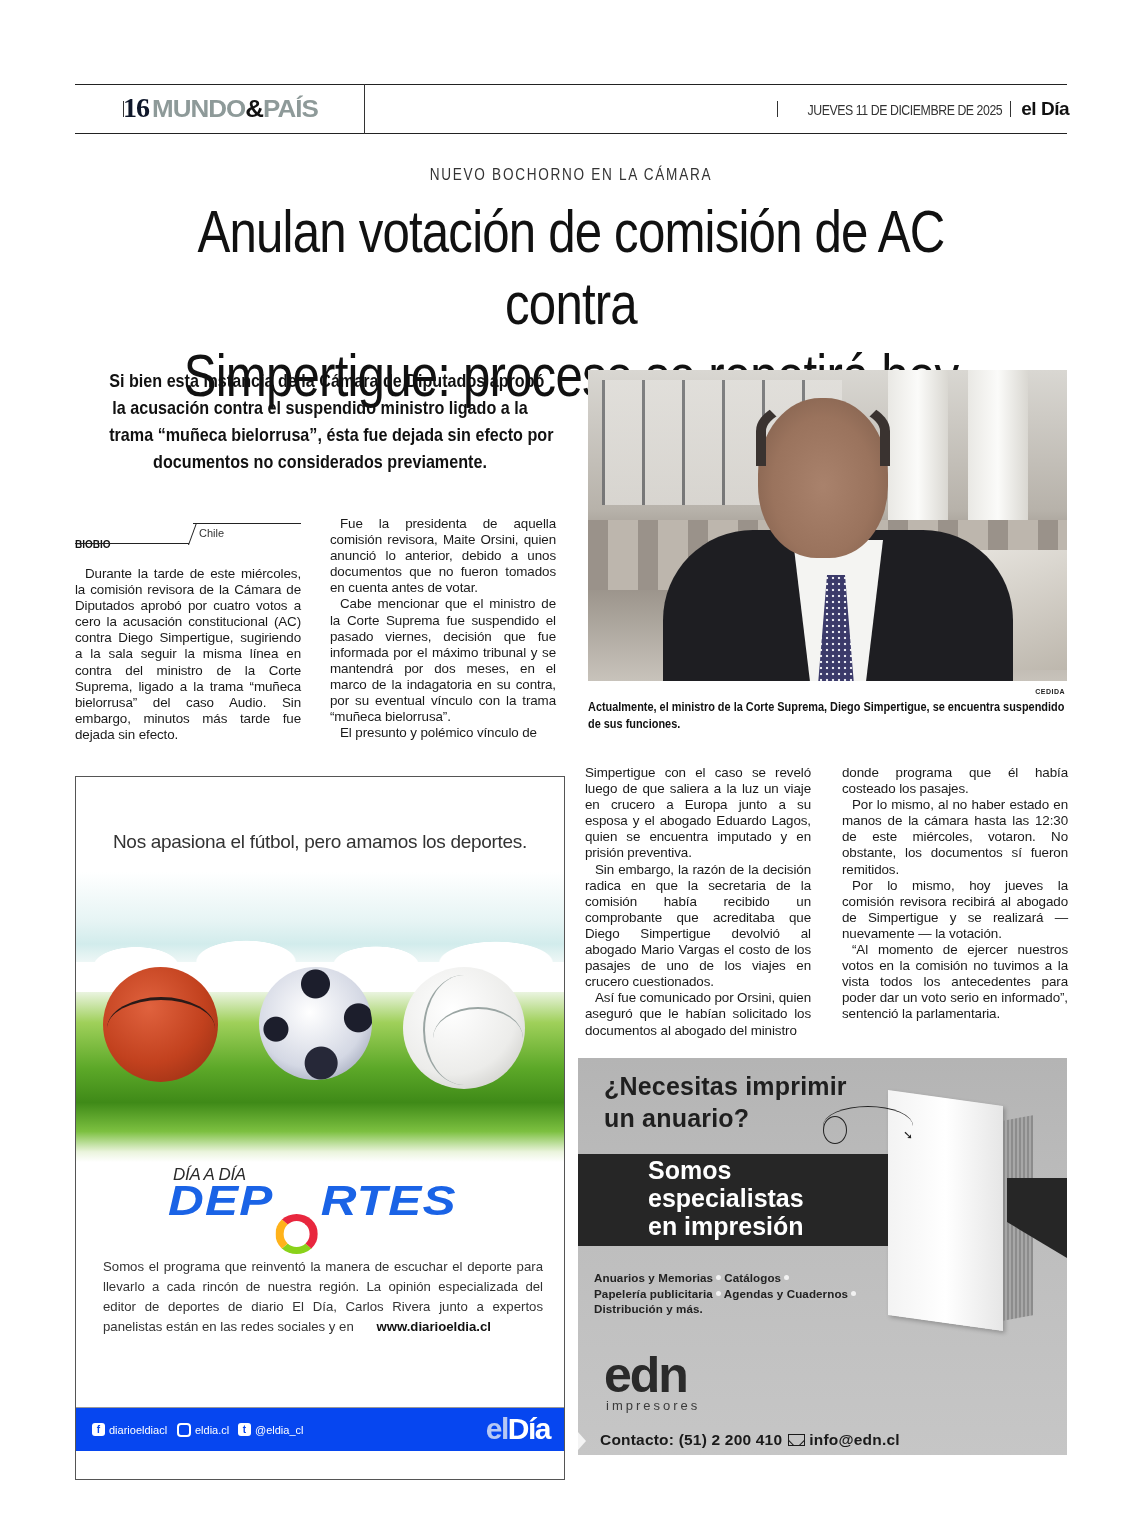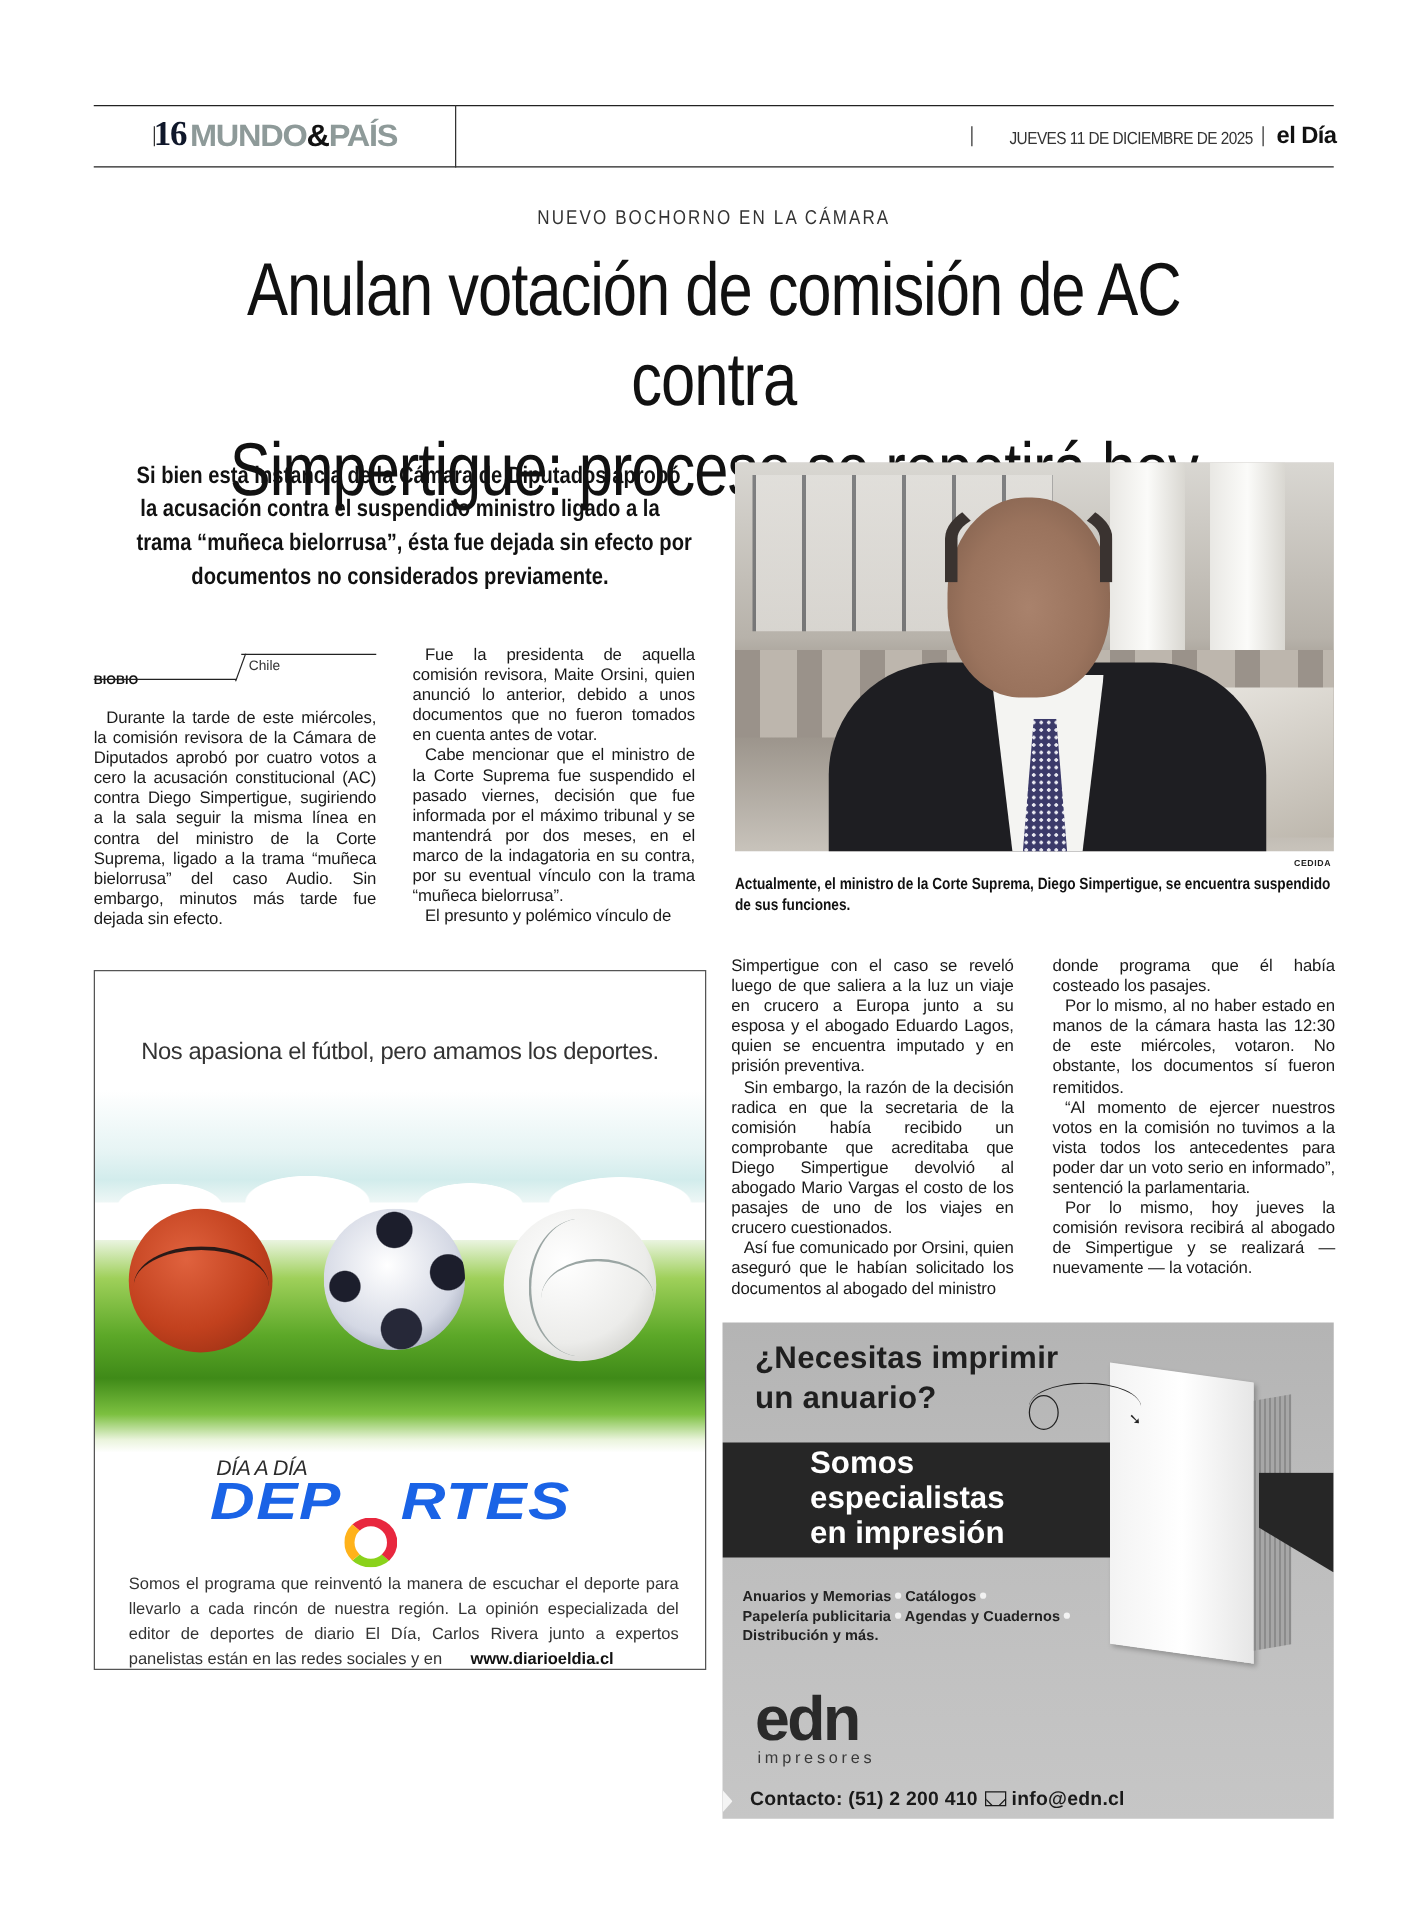--- a/index.html
+++ b/index.html
@@ -49,21 +49,21 @@
   
   .col { position: absolute; font-size: 13.4px; line-height: 16.1px; color: #1a1a1a; text-align: justify; letter-spacing: -0.1px; }
   .col p { text-indent: 10px; }
   .col .noind { text-indent: 0; }
   .col-1 { left: 75px; top: 566px; width: 226px; }
   .col-2 { left: 330px; top: 516px; width: 226px; }
   .col-3 { left: 585px; top: 765px; width: 226px; }
   .col-4 { left: 842px; top: 765px; width: 226px; }
 
   
-  .ad-sports { position: absolute; left: 75px; top: 776px; width: 490px; height: 560px; border: 1px solid #555; background: #fff; overflow: hidden; }
+  .ad-sports { position: absolute; left: 75px; top: 776px; width: 490px; height: 704px; border: 1px solid #555; background: #fff; overflow: hidden; }
   .ad-sports .tagline { position: absolute; left: 0; width: 488px; top: 54px; text-align: center; font-size: 19px; color: #333; letter-spacing: -0.3px; }
   .ad-sports .sky { position: absolute; left: 0; top: 95px; width: 488px; height: 90px; background: linear-gradient(180deg, #ffffff 0%, #e6f4f4 55%, #d2ecec 80%, #eef7f6 100%); }
   .ad-sports .clouds { position: absolute; left: 0; top: 150px; width: 488px; height: 70px; background: radial-gradient(ellipse 60px 28px at 60px 40px, #fff 70%, transparent 72%), radial-gradient(ellipse 70px 30px at 170px 35px, #fff 70%, transparent 72%), radial-gradient(ellipse 60px 26px at 300px 38px, #fff 70%, transparent 72%), radial-gradient(ellipse 80px 30px at 420px 36px, #fff 70%, transparent 72%); }
   .ad-sports .grass { position: absolute; left: 0; top: 215px; width: 488px; height: 170px; background: linear-gradient(180deg, #eaf4e0 0%, #9fd05a 18%, #5ca828 45%, #3f8a18 65%, #7cc040 82%, #eaf4dc 94%, #ffffff 100%); }
   .ball { position: absolute; border-radius: 50%; }
   .ball-basket { left: 27px; top: 190px; width: 115px; height: 115px; background: radial-gradient(circle at 40% 35%, #e0623e 0%, #c2411e 55%, #8e2a10 100%); }
   .ball-basket::before { content: ""; position: absolute; left: 4px; top: 30px; width: 108px; height: 60px; border-top: 3px solid #2a1a18; border-radius: 50%; }
   .ball-soccer { left: 183px; top: 190px; width: 113px; height: 113px; background: radial-gradient(circle at 50% 15%, #1c1e2c 14px, transparent 15px), radial-gradient(circle at 15% 55%, #1c1e2c 12px, transparent 13px), radial-gradient(circle at 88% 45%, #1c1e2c 14px, transparent 15px), radial-gradient(circle at 55% 85%, #262838 16px, transparent 17px), radial-gradient(circle at 45% 40%, #ffffff 0%, #d4d8e4 60%, #8088a0 100%); }
   .ball-volley { left: 327px; top: 190px; width: 122px; height: 122px; background: radial-gradient(circle at 40% 35%, #ffffff 0%, #ececea 60%, #bdbdb8 100%); }
   .ball-volley::before { content: ""; position: absolute; left: 20px; top: 8px; width: 80px; height: 110px; border-left: 2px solid #9aa5a3; border-radius: 50%; }
@@ -164,22 +164,22 @@
   <p style="text-align:left">El presunto y polémico vínculo de</p>
 </div>
 <div class="col col-3">
   <p class="noind">Simpertigue con el caso se reveló luego de que saliera a la luz un viaje en crucero a Europa junto a su esposa y el abogado Eduardo Lagos, quien se encuentra imputado y en prisión preventiva.</p>
   <p>Sin embargo, la razón de la decisión radica en que la secretaria de la comisión había recibido un comprobante que acreditaba que Diego Simpertigue devolvió al abogado Mario Vargas el costo de los pasajes de uno de los viajes en crucero cuestionados.</p>
   <p>Así fue comunicado por Orsini, quien aseguró que le habían solicitado los documentos al abogado del ministro</p>
 </div>
 <div class="col col-4">
   <p class="noind">donde programa que él había costeado los pasajes.</p>
   <p>Por lo mismo, al no haber estado en manos de la cámara hasta las 12:30 de este miércoles, votaron. No obstante, los documentos sí fueron remitidos.</p>
+  <p>Por lo mismo, hoy jueves la comisión revisora recibirá al abogado de Simpertigue y se realizará — nuevamente — la votación.</p>
   <p>“Al momento de ejercer nuestros votos en la comisión no tuvimos a la vista todos los antecedentes para poder dar un voto serio en informado”, sentenció la parlamentaria.</p>
-  <p>Por lo mismo, hoy jueves la comisión revisora recibirá al abogado de Simpertigue y se realizará — nuevamente — la votación.</p>
 </div>
 
 <div class="ad-sports">
   <div class="tagline">Nos apasiona el fútbol, pero amamos los deportes.</div>
   <div class="sky"></div>
   <div class="clouds"></div>
   <div class="grass"></div>
   <div class="ball ball-basket"></div>
   <div class="ball ball-soccer"></div>
   <div class="ball ball-volley"></div>

